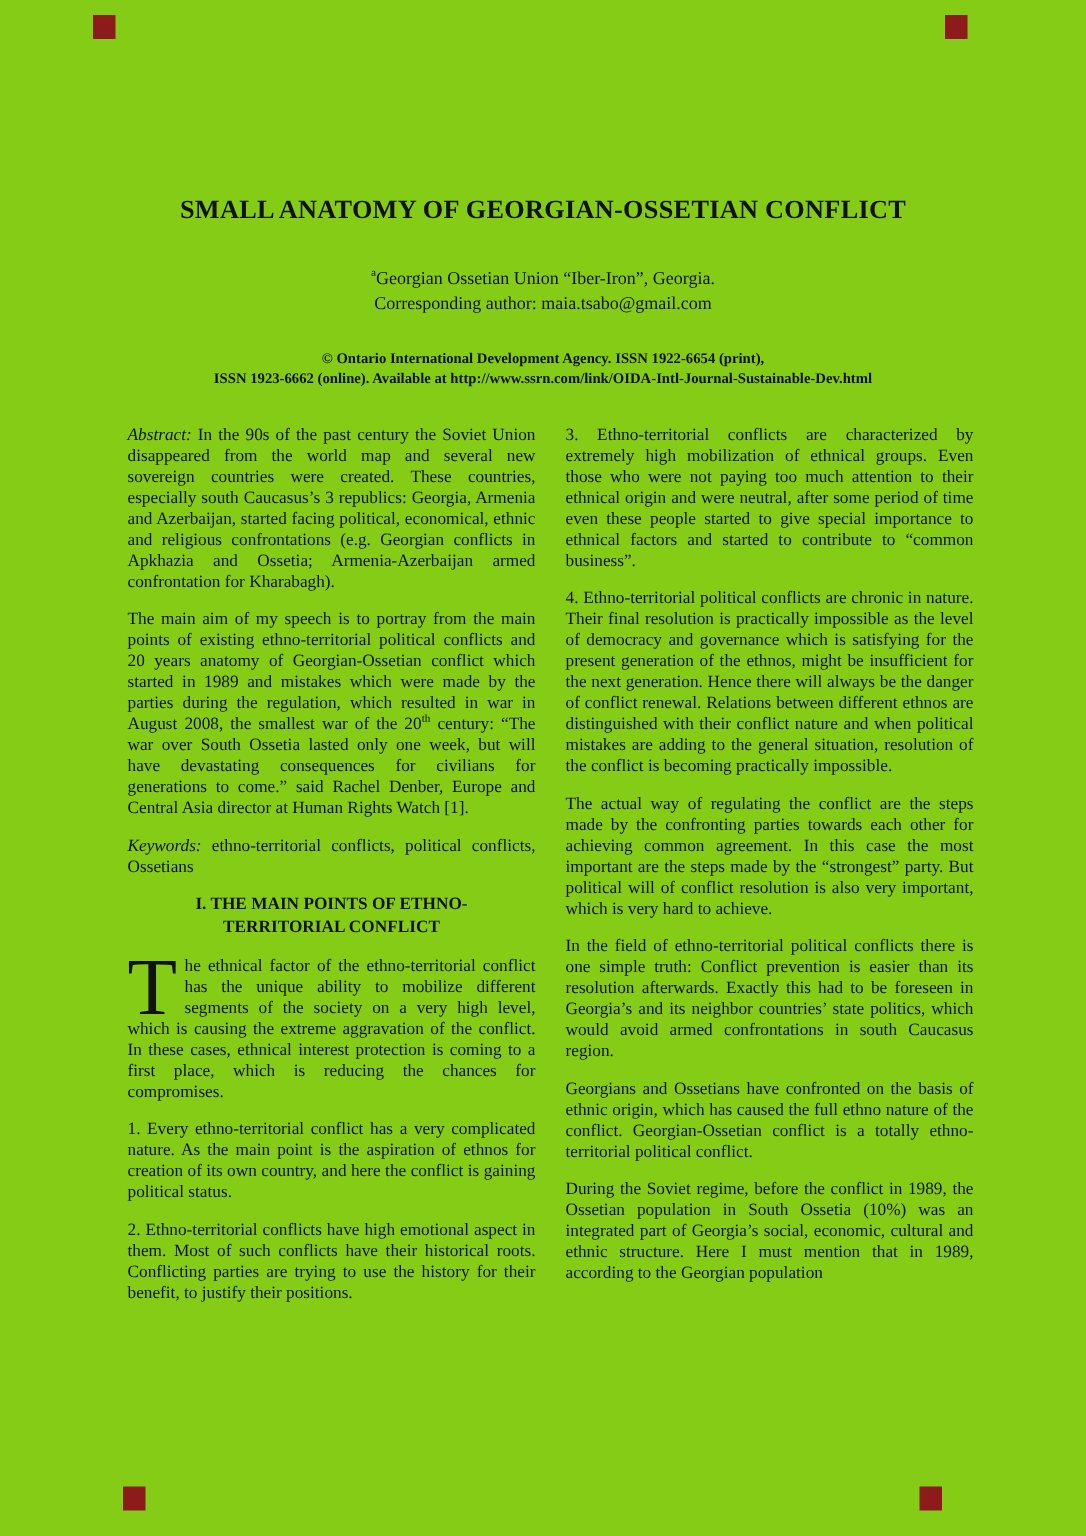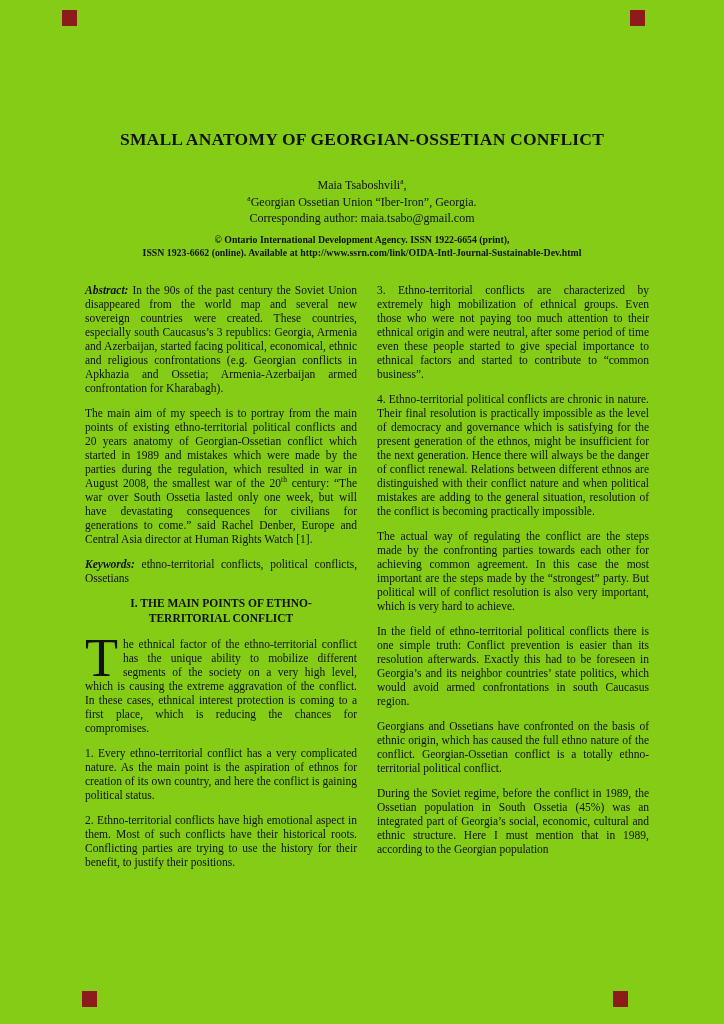--- a/index.html
+++ b/index.html
@@ -33,21 +33,21 @@
   }
 
   .col{
     position:absolute;top:283px;width:272px;
     font-size:11.5px;line-height:14px;
     text-align:justify;
   }
   .col.left{left:85px;}
   .col.right{left:377px;}
   .col p{margin:0 0 11px 0;}
-  .bi{font-weight:bold;font-style:italic;}
+  .bi{font-weight:normal;font-style:italic;}
   .section-heading{
     font-weight:bold;text-align:center;line-height:15px;
     margin:8px 6px 11px 6px;
   }
   .section-heading.second{margin-top:27px;}
   .dropcap{
     float:left;
     font-size:54px;line-height:40px;
     padding:0 5px 0 0;margin-top:1px;
     font-weight:normal;
@@ -59,21 +59,20 @@
 <div class="page">
 
   <div class="marker tl" style="background: rgb(142, 27, 27);"></div>
   <div class="marker tr" style="background: rgb(142, 27, 27);"></div>
   <div class="marker bl" style="background: rgb(142, 27, 27);"></div>
   <div class="marker br" style="background: rgb(142, 27, 27);"></div>
 
   <h1 class="title">SMALL ANATOMY OF GEORGIAN-OSSETIAN CONFLICT</h1>
 
   <div class="authors">
-    <div><span>Maia Tsaboshvili</span><sup>a</sup><span>,</span></div>
     <div><sup>a</sup><span>Georgian Ossetian Union “Iber-Iron”, Georgia.</span></div>
     <div>Corresponding author: maia.tsabo@gmail.com</div>
   </div>
 
   <div class="copyright">
     <div>© Ontario International Development Agency. ISSN 1922-6654 (print),</div>
     <div>ISSN 1923-6662 (online). Available at http://www.ssrn.com/link/OIDA-Intl-Journal-Sustainable-Dev.html</div>
   </div>
 
   <div class="col left">
@@ -85,16 +84,16 @@
     <p>1. Every ethno-territorial conflict has a very complicated nature. As the main point is the aspiration of ethnos for creation of its own country, and here the conflict is gaining political status.</p>
     <p>2. Ethno-territorial conflicts have high emotional aspect in them. Most of such conflicts have their historical roots. Conflicting parties are trying to use the history for their benefit, to justify their positions.</p>
   </div>
 
   <div class="col right">
     <p>3. Ethno-territorial conflicts are characterized by extremely high mobilization of ethnical groups. Even those who were not paying too much attention to their ethnical origin and were neutral, after some period of time even these people started to give special importance to ethnical factors and started to contribute to “common business”.</p>
     <p>4. Ethno-territorial political conflicts are chronic in nature. Their final resolution is practically impossible as the level of democracy and governance which is satisfying for the present generation of the ethnos, might be insufficient for the next generation. Hence there will always be the danger of conflict renewal. Relations between different ethnos are distinguished with their conflict nature and when political mistakes are adding to the general situation, resolution of the conflict is becoming practically impossible.</p>
     <p>The actual way of regulating the conflict are the steps made by the confronting parties towards each other for achieving common agreement. In this case the most important are the steps made by the “strongest” party. But political will of conflict resolution is also very important, which is very hard to achieve.</p>
     <p>In the field of ethno-territorial political conflicts there is one simple truth: Conflict prevention is easier than its resolution afterwards. Exactly this had to be foreseen in Georgia’s and its neighbor countries’ state politics, which would avoid armed confrontations in south Caucasus region.</p>
     <p>Georgians and Ossetians have confronted on the basis of ethnic origin, which has caused the full ethno nature of the conflict. Georgian-Ossetian conflict is a totally ethno-territorial political conflict.</p>
-    <p>During the Soviet regime, before the conflict in 1989, the Ossetian population in South Ossetia (45%) was an integrated part of Georgia’s social, economic, cultural and ethnic structure. Here I must mention that in 1989, according to the Georgian population</p>
+    <p>During the Soviet regime, before the conflict in 1989, the Ossetian population in South Ossetia (10%) was an integrated part of Georgia’s social, economic, cultural and ethnic structure. Here I must mention that in 1989, according to the Georgian population</p>
   </div>
 
 </div>
 
 </body></html>

